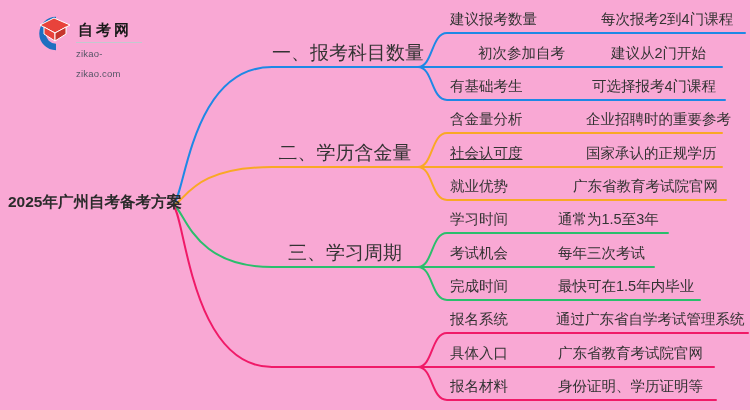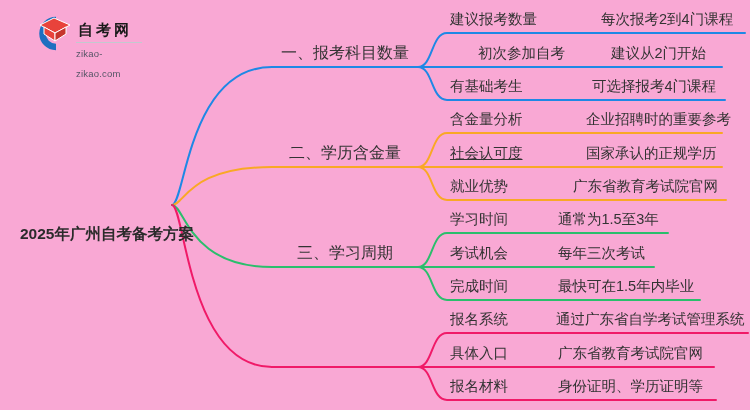--- a/index.html
+++ b/index.html
@@ -8,21 +8,21 @@
     font-family:"Liberation Sans","DejaVu Sans",sans-serif;color:#333;
   }
   #links{position:absolute;left:0;top:0;width:750px;height:410px;}
   #links path{fill:none;stroke-width:2;stroke-linecap:round;}
   .s0{stroke:var(--branch1,#1E88E5);}
   .s1{stroke:var(--branch2,#F9A825);}
   .s2{stroke:var(--branch3,#2BBE6C);}
   .s3{stroke:var(--branch4,#F01A68);}
   .node{position:absolute;line-height:20px;font-size:14.5px;color:#333;white-space:nowrap;}
   .central{font-size:15.5px;font-weight:bold;color:#2b2b2b;line-height:22px;}
-  .blabel{width:146px;text-align:center;font-size:16px;color:#333;}
+  .blabel{width:146px;text-align:center;font-size:19px;color:#333;}
   
   #logo{position:absolute;left:26px;top:14px;width:120px;height:44px;}
   #logo .brand{position:absolute;left:52px;top:8px;font-size:15px;font-weight:bold;
     letter-spacing:3px;color:#1a1a1a;line-height:16px;}
   #logo .rule{position:absolute;left:50px;top:28px;width:66px;height:1px;background:#c3c9cf;}
   #logo .url{position:absolute;left:50px;top:30px;font-size:9.5px;color:#556;line-height:20px;letter-spacing:.2px;}
 </style>
 </head>
 <body>
 
@@ -66,21 +66,21 @@
         <polygon points="28,4 44,11 29,19 14,11" fill="var(--logored,#E8433B)" stroke="#fff" stroke-width="1"></polygon>
         <polygon points="18,13 29,19 29,27 18,20" fill="var(--logored,#E8433B)" stroke="#fff" stroke-width="1"></polygon>
         <polygon points="29,19 40,13 40,20 29,27" fill="#c6352d" stroke="#fff" stroke-width="1"></polygon>
       </g>
     </svg>
     <div class="brand">自考网</div>
     <div class="rule"></div>
     <div class="url">zikao-zikao.com</div>
   </div>
 
-  <div class="node central" style="left:20px;top:191px;margin-top:32px;">2025年广州自考备考方案</div>
+  <div class="node central" style="left:8px;top:191px;">2025年广州自考备考方案</div>
 
   <div class="node blabel" style="left:272px;top:43px;">一、报考科目数量</div>
   <div class="node blabel" style="left:272px;top:143px;">二、学历含金量</div>
   <div class="node blabel" style="left:272px;top:243px;">三、学习周期</div>
 
   <div class="node" style="left:450px;top:9px;">建议报考数量</div>
   <div class="node" style="left:601px;top:9px;">每次报考2到4门课程</div>
   <div class="node" style="left:450px;top:43px;margin-left:28px;">初次参加自考</div>
   <div class="node" style="left:611px;top:43px;">建议从2门开始</div>
   <div class="node" style="left:450px;top:76px;">有基础考生</div>

